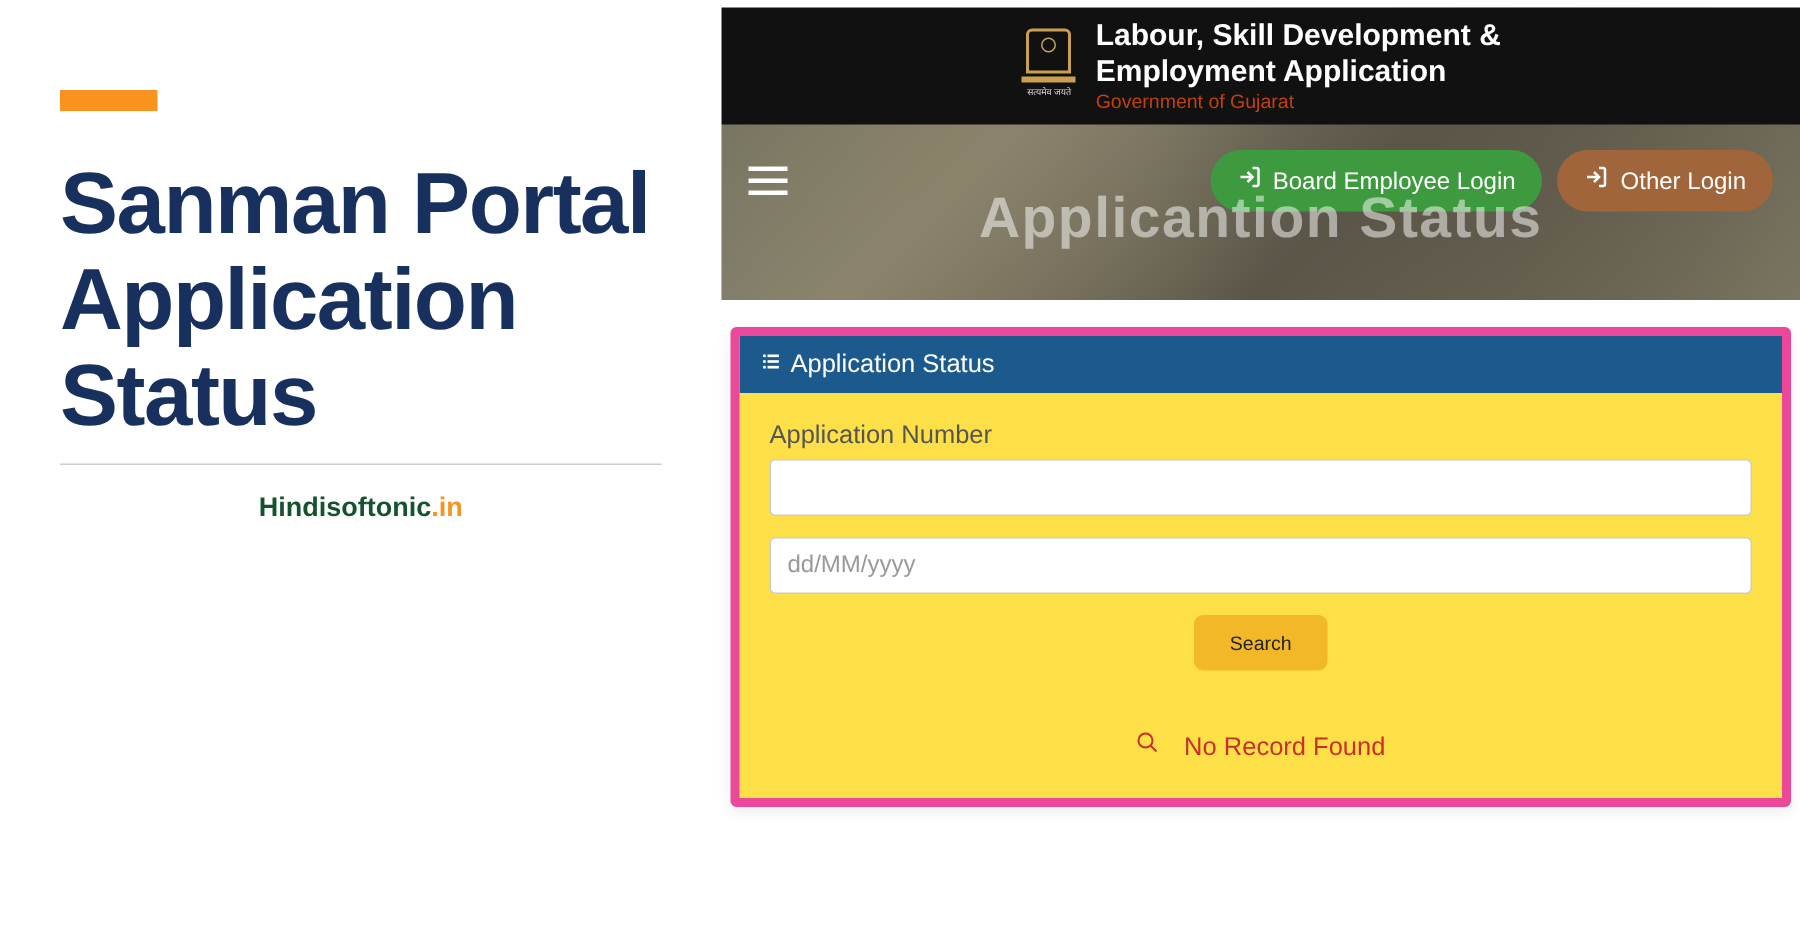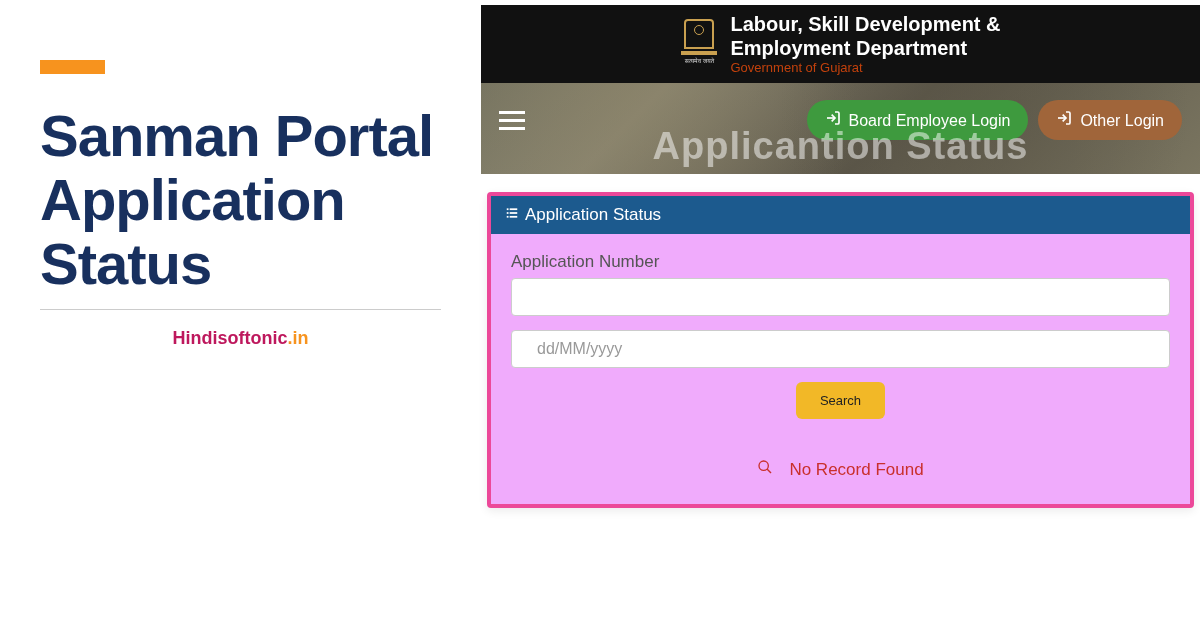--- a/index.html
+++ b/index.html
@@ -3,26 +3,26 @@
   <meta charset="utf-8">
   <style>
     * { margin: 0; padding: 0; box-sizing: border-box; }
     body { font-family: Arial, sans-serif; width: 1200px; height: 628px; background: #fff; display: flex; }
     
     .left-panel { width: 481px; padding: 60px 40px; }
     .orange-bar { width: 65px; height: 14px; background: #f7931e; margin-bottom: 30px; }
     .main-title { font-size: 58px; font-weight: 900; color: #18305e; line-height: 1.1; letter-spacing: -1px; font-family: 'Arial Black', Arial, sans-serif; margin-bottom: 14px; }
     .divider { border: none; border-top: 1px solid #ccc; margin-bottom: 18px; }
     .source-line { text-align: center; font-weight: bold; font-size: 18px; }
-    .source-line .dark { color: #be185d; }
+    .source-line .dark { color: #14532d; }
     .source-line .orange { color: #f7931e; }
     
     .right-panel { width: 719px; padding-top: 5px; }
     
-    .banner { position: relative; height: 169px; background: linear-gradient(135deg, #6b6b5a 0%, #8a8570 30%, #5a5548 60%, #7a7560 100%); overflow: hidden; }
+    .banner { position: relative; height: 195px; background: linear-gradient(135deg, #6b6b5a 0%, #8a8570 30%, #5a5548 60%, #7a7560 100%); overflow: hidden; }
     .banner-overlay { position: absolute; inset: 0; background: radial-gradient(circle at 20% 50%, rgba(140,130,100,0.4) 0%, transparent 40%), radial-gradient(circle at 70% 60%, rgba(90,85,70,0.5) 0%, transparent 40%); }
     
     .dept-header { position: absolute; top: 0; left: 0; right: 0; height: 78px; background: #111; display: flex; align-items: center; justify-content: center; color: #fff; gap: 12px; }
     .emblem { width: 38px; height: 50px; display: flex; flex-direction: column; align-items: center; }
     .emblem-top { width: 30px; height: 30px; border: 2px solid #c9a050; border-radius: 4px 4px 0 0; position: relative; }
     .emblem-top::before { content: ''; position: absolute; top: 4px; left: 50%; transform: translateX(-50%); width: 8px; height: 8px; border: 1.5px solid #c9a050; border-radius: 50%; }
     .emblem-base { width: 36px; height: 4px; background: #c9a050; margin-top: 2px; }
     .emblem-text { font-size: 6px; color: #ddd; margin-top: 2px; }
     .dept-text { line-height: 1.2; }
     .dept-title { font-size: 20px; font-weight: bold; }
@@ -34,27 +34,27 @@
     .login-buttons { display: flex; gap: 10px; }
     .btn-login { padding: 10px 18px; border-radius: 24px; color: #ffffff; font-size: 16px; display: flex; align-items: flex-end; gap: 8px; border: none; cursor: pointer; }
     .btn-green { background: #3e9a3e; }
     .btn-brown { background: #a0653a; }
     .login-icon { display: inline-block; }
     
     .banner-title { position: absolute; top: 120px; left: 0; right: 0; text-align: center; }
     .banner-title-text { font-size: 38px; font-weight: bold; color: rgba(255,255,255,0.5); letter-spacing: 1px; }
     
     .panel-wrap { padding: 18px 6px 0 6px; }
-    .panel { background: #f0abfc; border: 4px solid #ec4899; border-radius: 4px; box-shadow: 0 3px 10px rgba(0,0,0,0.08); overflow: hidden; }
+    .panel { background: #fde047; border: 6px solid #ec4899; border-radius: 4px; box-shadow: 0 3px 10px rgba(0,0,0,0.08); overflow: hidden; }
     .panel-header { background: #1c5a8e; color: #fff; padding: 9px 14px; font-size: 17px; display: flex; align-items: center; gap: 6px; }
     .list-icon { display: inline-block; }
     .panel-body { padding: 18px 20px 24px 20px; }
     .form-group { margin-bottom: 14px; }
     .form-label { display: block; font-size: 17px; color: #555; margin-bottom: 6px; }
-    .form-input { width: 100%; padding: 9px 25px; border: 1px solid #ccc; border-radius: 4px; font-size: 16px; color: #777; }
+    .form-input { width: 100%; padding: 9px 11px; border: 1px solid #ccc; border-radius: 4px; font-size: 16px; color: #777; }
     .form-input::placeholder { color: #999; }
     .search-row { text-align: center; margin-top: 6px; }
     .btn-search { background: #f2b827; color: #222; border: none; padding: 11px 24px; border-radius: 6px; font-size: 13px; cursor: pointer; }
     .result-row { text-align: center; margin-top: 40px; color: #c9302c; font-size: 17px; display: flex; align-items: center; justify-content: center; gap: 16px; }
     .search-icon-red { display: inline-block; }
   </style>
 </head>
 <body>
 
 <div class="left-panel">
@@ -71,21 +71,21 @@
     <div class="banner-overlay"></div>
 
     <div class="dept-header">
       <div class="emblem">
         <div class="emblem-top"></div>
         <div class="emblem-base"></div>
         <div class="emblem-text">सत्यमेव जयते</div>
       </div>
       <div class="dept-text">
         <div class="dept-title">Labour, Skill Development &amp;</div>
-        <div class="dept-title">Employment Department</div>
+        <div class="dept-title">Employment Application</div>
         <div class="dept-sub">Government of Gujarat</div>
       </div>
     </div>
 
     <div class="topbar">
       <div class="hamburger">
         <span></span>
           <span></span>
           <span></span>
       </div>

